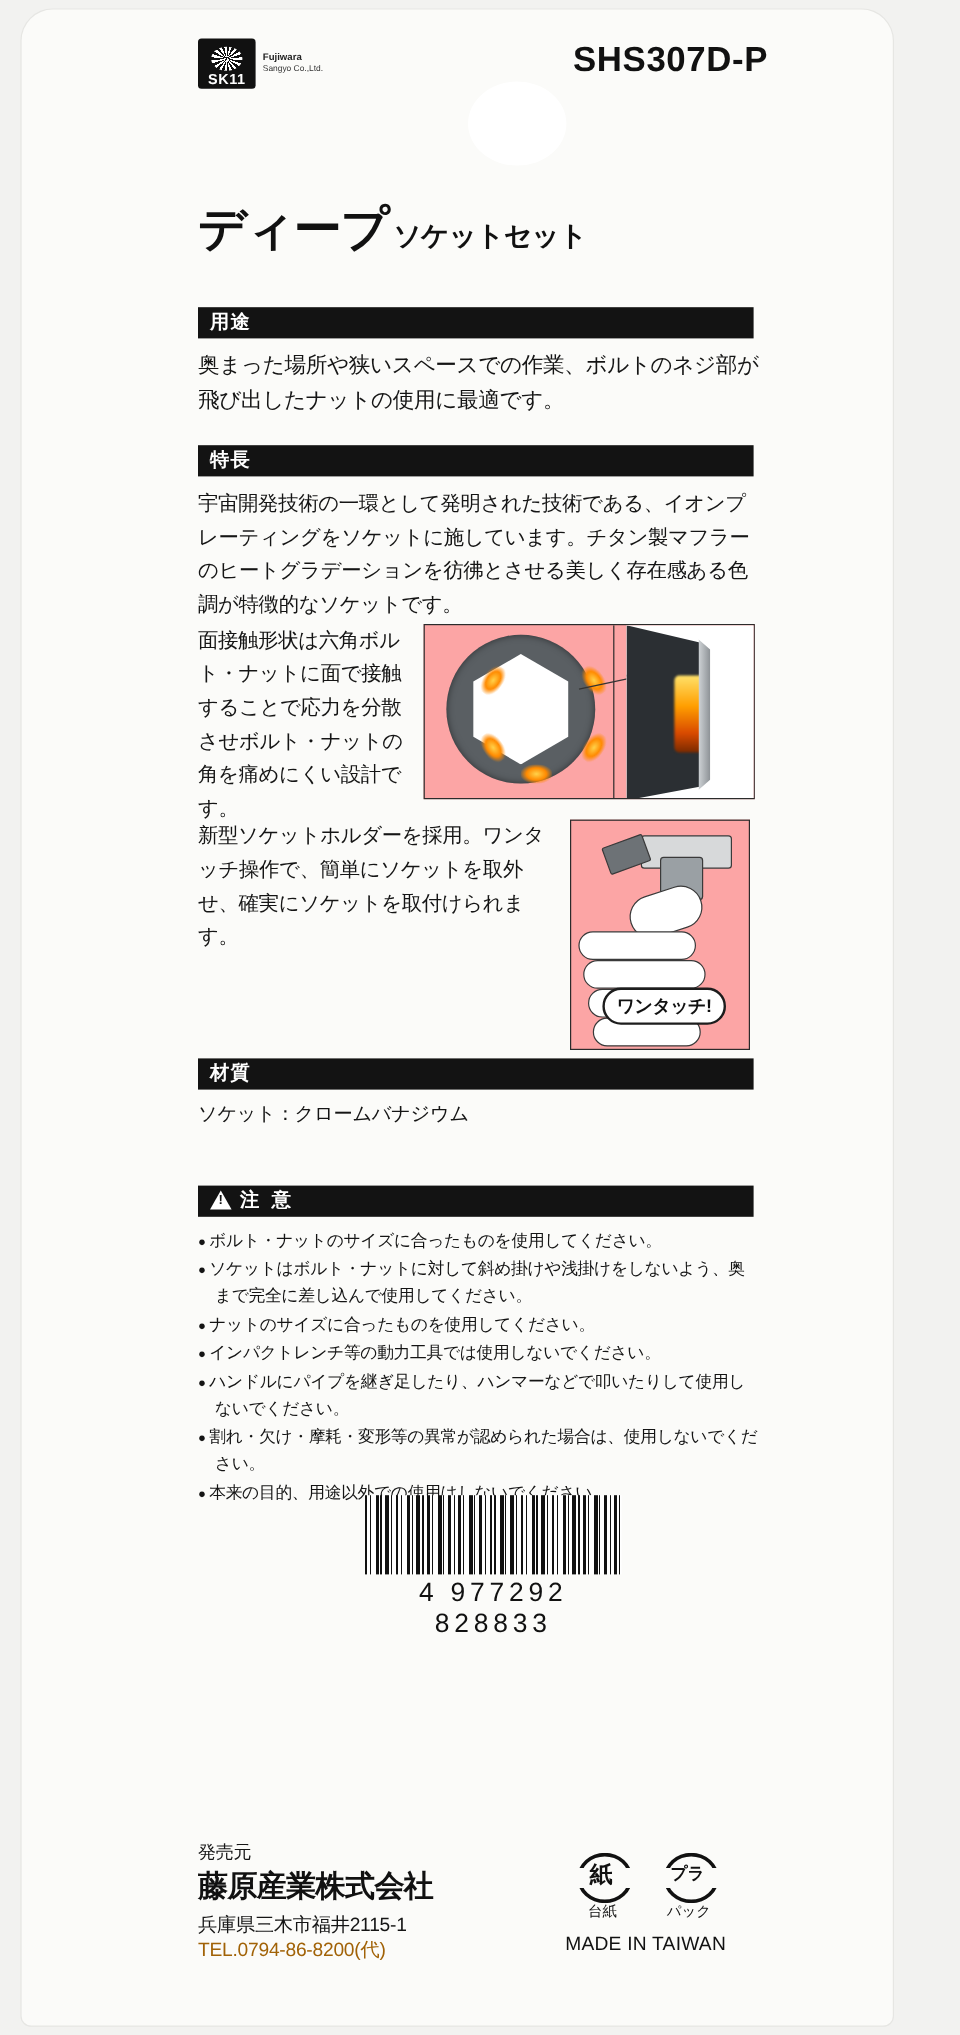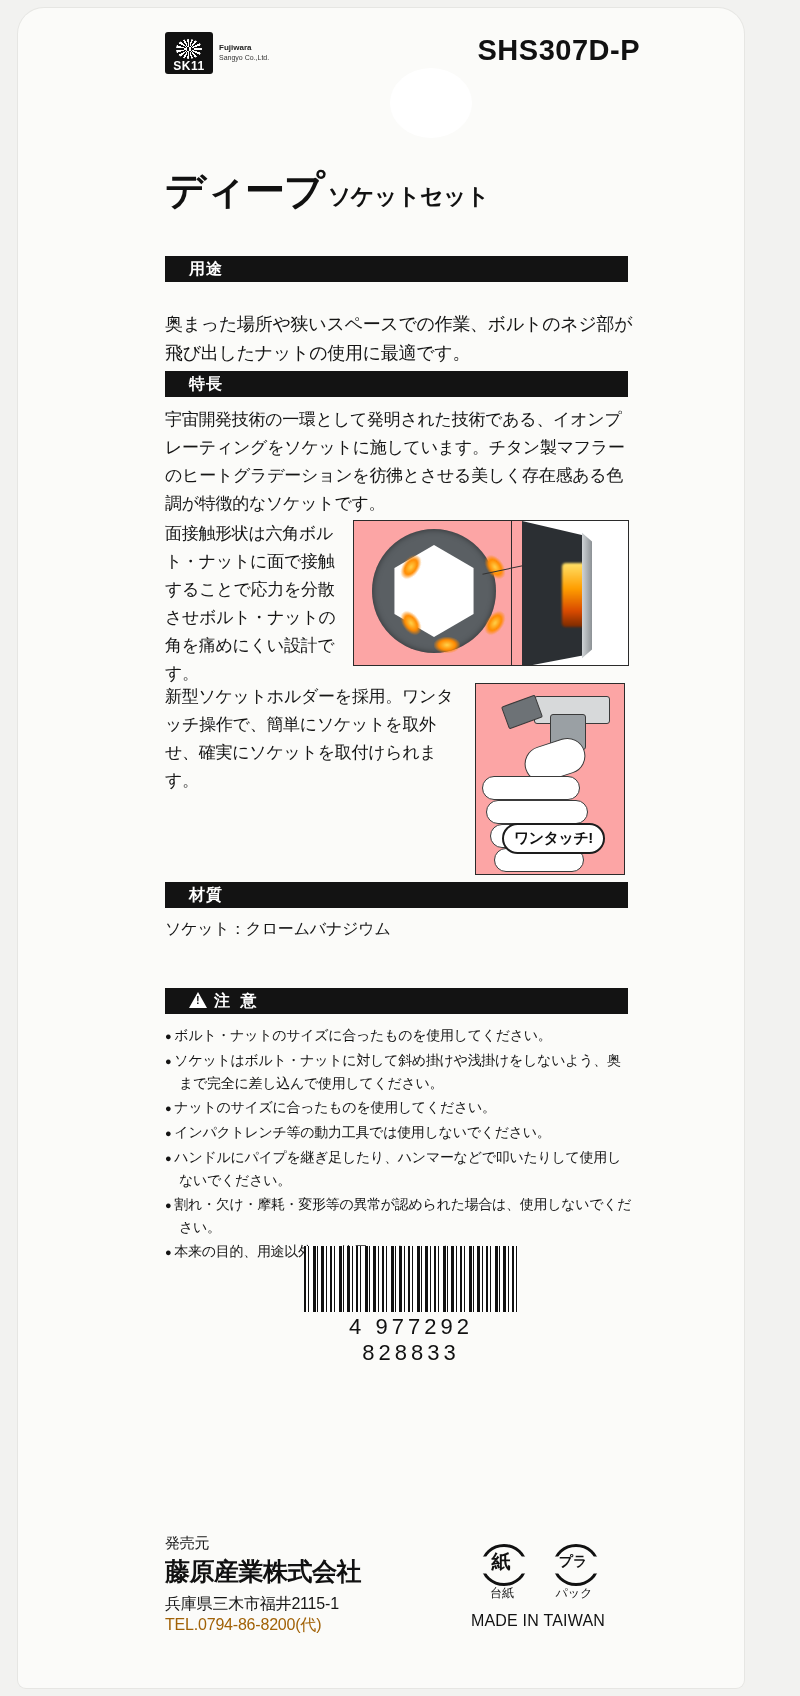--- a/index.html
+++ b/index.html
@@ -134,21 +134,21 @@
   .bar {
     position: absolute;
     left: 22px;
     width: 463px;
     height: 26px;
     background: #131313;
     color: #ffffff;
     font-size: 16px;
     font-weight: bold;
     line-height: 26px;
-    padding-left: 24px;
+    padding-left: 10px;
     box-sizing: border-box;
     letter-spacing: 1px;
   }
   .bar.caution {
     display: flex;
     align-items: center;
     gap: 7px;
     letter-spacing: 3px;
   }
   .warn-tri {
@@ -361,20 +361,21 @@
     font-size: 14px;
     line-height: 22px;
     color: #141414;
     letter-spacing: -0.3px;
   }
   .caution-list li {
     list-style: none;
     margin: 0 0 2px 0;
     padding-left: 14px;
     text-indent: -14px;
+    font-family: Liberation Serif, serif;
   }
   .caution-list ul { margin: 0; padding: 0; }
   .caution-list li::before {
     content: "\25CF";
     font-size: 11px;
     margin-right: 3px;
   }
 
   
   .barcode-wrap {
@@ -496,21 +497,21 @@
       </div>
 
       <div class="hang-hole"></div>
 
       <div class="title-row">
         <span class="title-main">ディープ</span>
         <span class="title-sub">ソケットセット</span>
       </div>
 
       <div class="bar" style="top:248px;">用途</div>
-      <div class="body-text" style="top:282px;margin-top:20px;">奥まった場所や狭いスペースでの作業、ボルトのネジ部が飛び出したナットの使用に最適です。</div>
+      <div class="body-text" style="top:282px;">奥まった場所や狭いスペースでの作業、ボルトのネジ部が飛び出したナットの使用に最適です。</div>
 
       <div class="bar" style="top:363px;">特長</div>
       <div class="body-text" style="top:398px; font-size:17px; line-height:28px;">宇宙開発技術の一環として発明された技術である、イオンプレーティングをソケットに施しています。チタン製マフラーのヒートグラデーションを彷彿とさせる美しく存在感ある色調が特徴的なソケットです。</div>
 
       <div class="two-col" style="top:512px;">
         <div class="col-text" style="width:178px;">面接触形状は六角ボルト・ナットに面で接触することで応力を分散させボルト・ナットの角を痛めにくい設計です。</div>
         <div class="fig fig-socket">
           <div class="divider"></div>
           <div class="socket-ring">
             <div class="socket-hex"></div>

